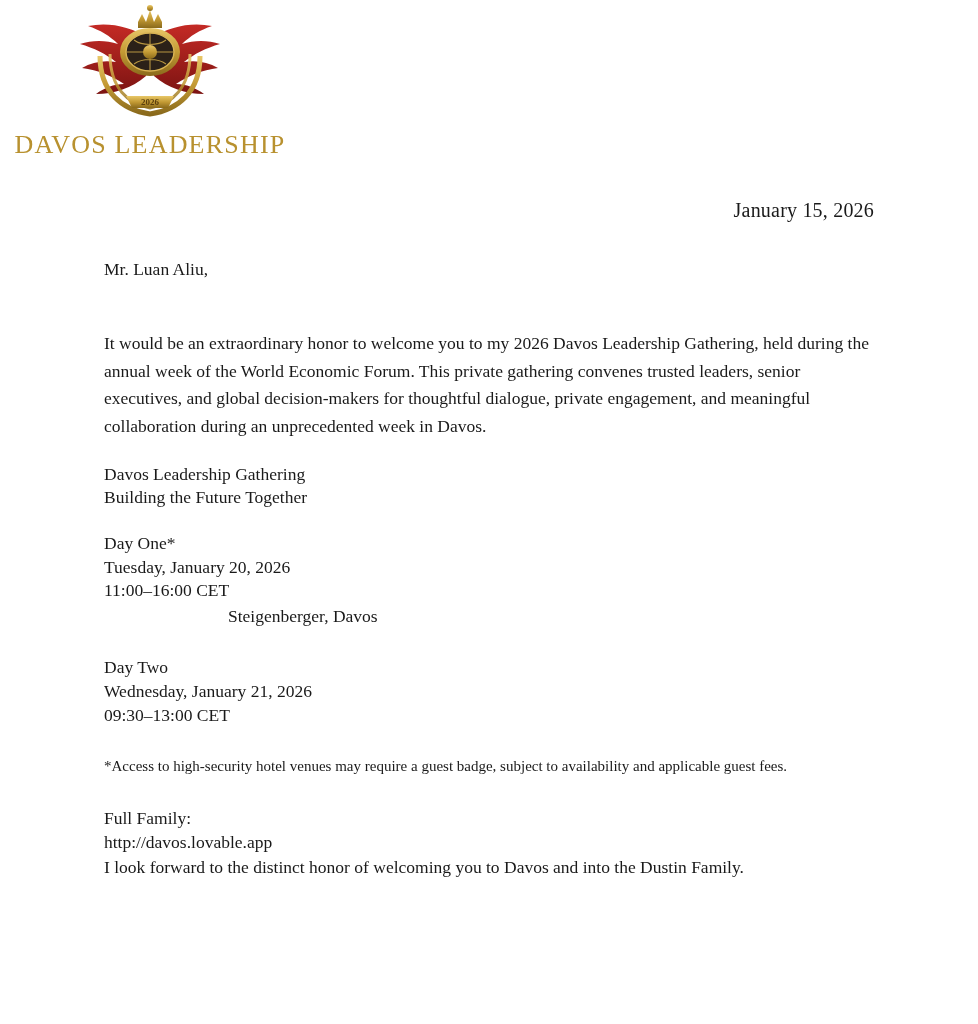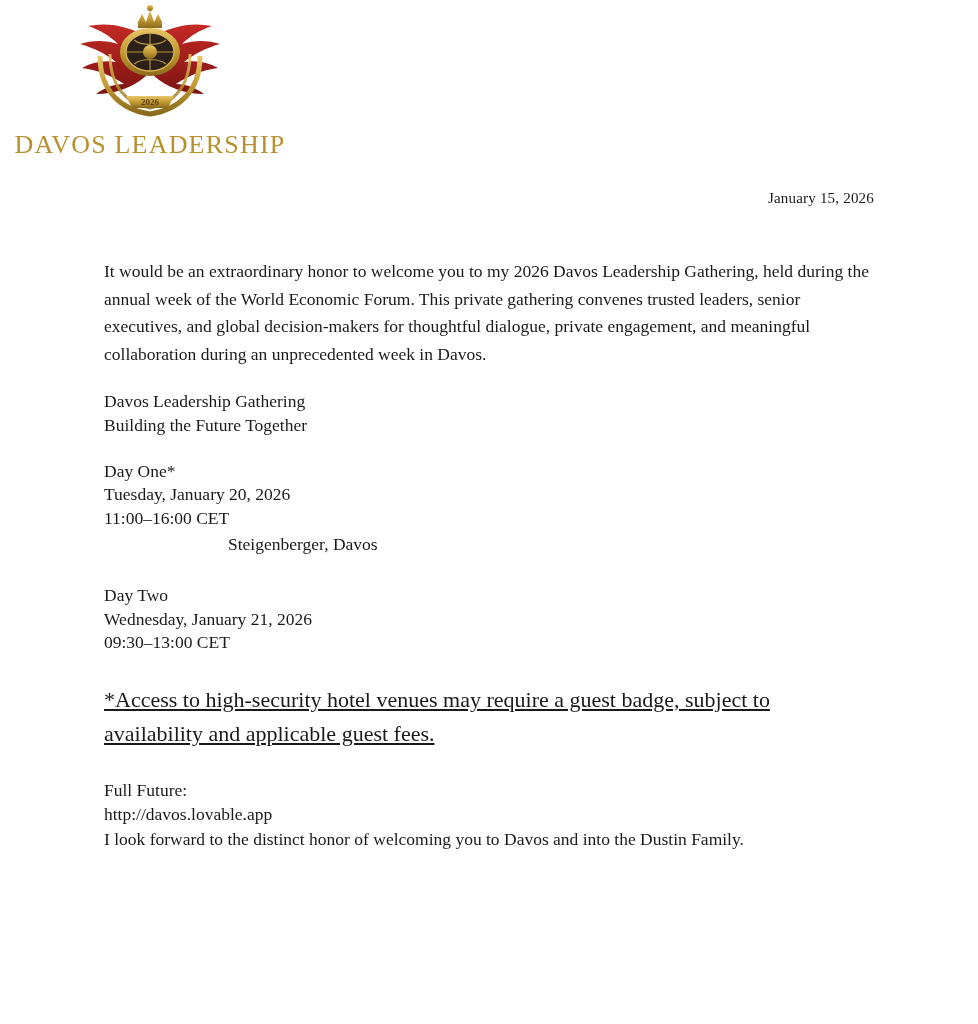--- a/index.html
+++ b/index.html
@@ -54,22 +54,22 @@
   .logo-line2 { font-size: 26px; }
 
   
   .letter {
     padding: 0 104px 0 104px;
     font-size: 17.5px;
     line-height: 1.52;
   }
   .date-line {
     text-align: right;
-    font-size: 15px;
-    margin-top: 28px;
+    font-size: 20px;
+    margin-top: 36px;
     margin-right: 0px;
     letter-spacing: 0.2px;
   }
   .salutation {
     margin-top: 30px;
     font-size: 17.5px;
   }
   .para {
     margin-top: 28px;
     text-align: left;
@@ -88,22 +88,21 @@
   .indent {
     display: block;
     padding-left: 124px;
     line-height: 1.35;
     margin-top: 2px;
   }
   .gap-before { margin-top: 28px; }
 
   .footnote {
     margin-top: 28px;
-    font-size: 22px;
-    text-decoration: underline;
+    font-size: 15px;
   }
   .agenda { margin-top: 28px; }
   .agenda .ln { display: block; line-height: 1.38; }
   .closing { }
 </style>
 </head>
 <body>
 
 <div class="page">
 
@@ -152,20 +151,21 @@
       </div>
 
       <div class="logo-line1">DAVOS LEADERSHIP</div>
     </div>
   </div>
 
   <div class="letter">
 
     <div class="date-line">January 15, 2026</div>
 
+    <div class="salutation">Mr. Luan Aliu,</div>
 
     <div class="para intro">It would be an extraordinary honor to welcome you to my 2026 Davos Leadership Gathering, held during the annual week of the World Economic Forum. This private gathering convenes trusted leaders, senior executives, and global decision-makers for thoughtful dialogue, private engagement, and meaningful collaboration during an unprecedented week in Davos.</div>
 
     <div class="block">
       <span class="ln">Davos Leadership Gathering</span>
       <span class="ln">Building the Future Together</span>
     </div>
 
     <div class="block">
       <span class="ln">Day One*</span>
@@ -176,20 +176,20 @@
 
     <div class="block gap-before">
       <span class="ln">Day Two</span>
       <span class="ln">Wednesday, January 21, 2026</span>
       <span class="ln">09:30–13:00 CET</span>
     </div>
 
     <div class="footnote">*Access to high-security hotel venues may require a guest badge, subject to availability and applicable guest fees.</div>
 
     <div class="agenda">
-      <span class="ln">Full Future:</span>
+      <span class="ln">Full Family:</span>
       <span class="ln">http://davos.lovable.app</span>
     </div>
 
     <div class="closing">I look forward to the distinct honor of welcoming you to Davos and into the Dustin Family.</div>
 
   </div>
 </div>
 
 </body></html>

